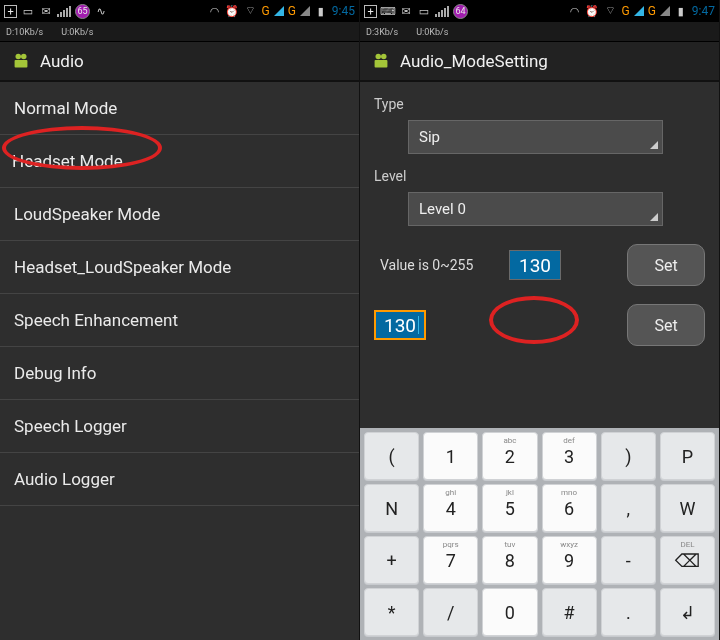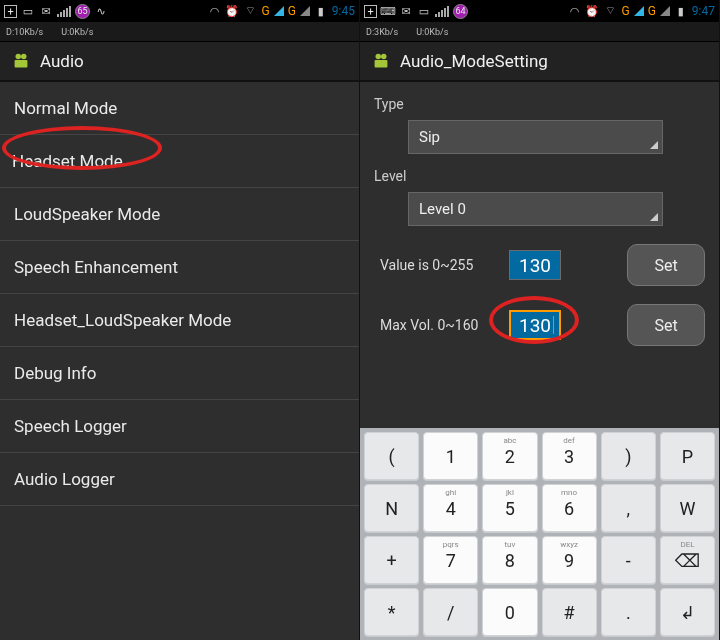--- a/index.html
+++ b/index.html
@@ -283,22 +283,22 @@
             <circle cx="9" cy="7" r="3" fill="#a4c639"></circle>
             <circle cx="15" cy="7" r="3" fill="#a4c639"></circle>
           </svg>
       </span>
       <span>Audio</span>
     </div>
     <div class="list">
       <div class="item">Normal Mode</div>
       <div class="item" style="position:relative;padding-left:12px;">Headset Mode</div>
       <div class="item">LoudSpeaker Mode</div>
+      <div class="item">Headset_LoudSpeaker Mode</div>
       <div class="item">Speech Enhancement</div>
-      <div class="item">Headset_LoudSpeaker Mode</div>
       <div class="item">Debug Info</div>
       <div class="item">Speech Logger</div>
       <div class="item">Audio Logger</div>
     </div>
 
     <div class="ellipse" style="left:2px; top:126px; width:160px; height:44px;"></div>
   </div>
 
   <div class="phone">
     <div class="statusbar">
@@ -353,21 +353,20 @@
         <span>Level 0</span>
       </div>
 
       <div class="row">
         <span class="rl">Value is 0~255</span>
         <span class="numbox">130</span>
         <span class="btn-set">Set</span>
       </div>
 
       <div class="row" style="position:relative;">
-        <span class="rl">Max Vol. 0~160</span>
         <span class="numbox focus">130</span>
         <span class="btn-set">Set</span>
         <div class="ellipse" style="left:115px; top:-8px; width:90px; height:48px;"></div>
       </div>
     </div>
 
     <div class="keyboard">
       <div class="krow">
         <div class="key func">
             <span class="sub"></span>

